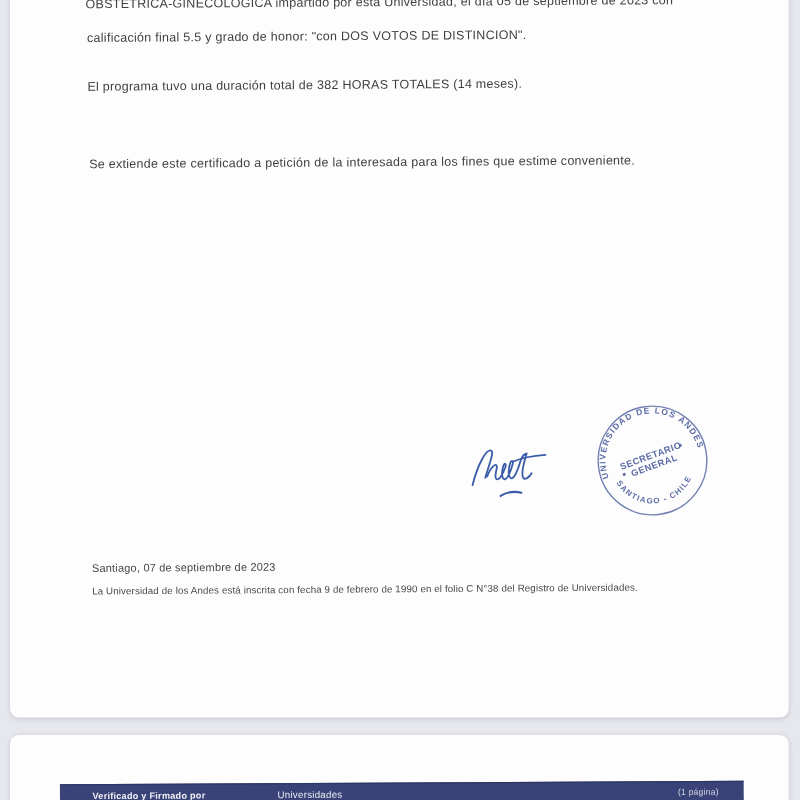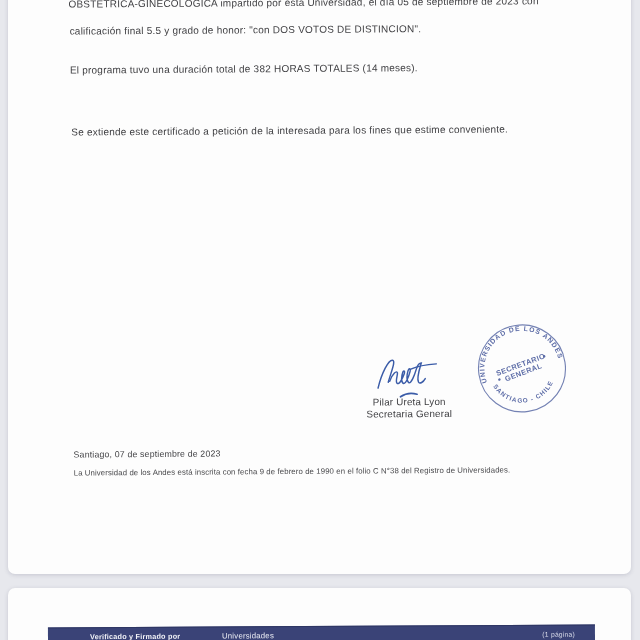--- a/index.html
+++ b/index.html
@@ -81,21 +81,21 @@
   .footer-bar {
     position: absolute;
     left: 40px; top: 38px;
     width: 547px; height: 28px;
     background: #3a4377;
     border-top: 1px solid #2e3663;
     transform: rotate(-0.3deg);
   }
   .fb-bold {
     position: absolute;
-    left: 42px; top: 4px;
+    left: 26px; top: 4px;
     color: #f2f3f8;
     font-size: 7.3px;
     font-weight: bold;
     letter-spacing: 0.2px;
     white-space: nowrap;
   }
   .fb-reg {
     position: absolute;
     left: 174px; top: 3.5px;
     color: #eceef5;
@@ -127,24 +127,20 @@
 
       <svg class="signature-svg" viewBox="0 0 80 45" xmlns="http://www.w3.org/2000/svg">
         <g fill="none" stroke="#3b5ca8" stroke-width="1.5" stroke-linecap="round">
           <path d="M3,33 C7,17 14,4 18,4.5 C21.5,5 17,15 13.5,27"></path>
           <path d="M15,26 C18,18 22.5,14.5 23,17.5 C23.4,20 20.5,26 22.5,28 C24.5,30 28,24 30,18.5 C31,15.5 29.5,14.5 28.5,17 C27,21 26.5,27 29,28.2 C31.5,29.4 34.5,21.5 36,16 C36.8,13 35,12.5 34,15 C32.5,19.5 32,26 34.5,27.5 C37,29 40.5,20 42.5,13.5 C43.5,10.5 45.5,7.5 47.5,7.5 C45.5,14 42.5,23 44.5,27 C45.8,29.5 49.5,27 51.5,23.5"></path>
           <path d="M36,14 C44,10.5 54,9 63,8.5"></path>
           <path d="M26,42 C31,38.5 38,38 43,39.5" stroke-width="1.8"></path>
         </g>
       </svg>
 
-      <div class="sig-block">
-        <div>Pilar Ureta Lyon</div>
-        <div>Secretaria General</div>
-      </div>
 
       <svg class="seal-svg" viewBox="0 0 90 90" xmlns="http://www.w3.org/2000/svg">
         <circle cx="45" cy="45" r="42.5" fill="none" stroke="#4e5f9f" stroke-width="1.1" opacity="0.85"></circle>
         <defs>
           <path id="sealTopArc" d="M 11,59 A 36.8,36.8 0 1 1 79,59" fill="none"></path>
           <path id="sealBottomArc" d="M 13,53 A 32.8,32.8 0 0 0 77,53" fill="none"></path>
         </defs>
         <text font-size="6.6" font-weight="bold" fill="#4e5f9f" letter-spacing="1.0" font-family="Liberation Sans, sans-serif">
           <textPath href="#sealTopArc" startOffset="4%">UNIVERSIDAD DE LOS ANDES</textPath>
         </text>

